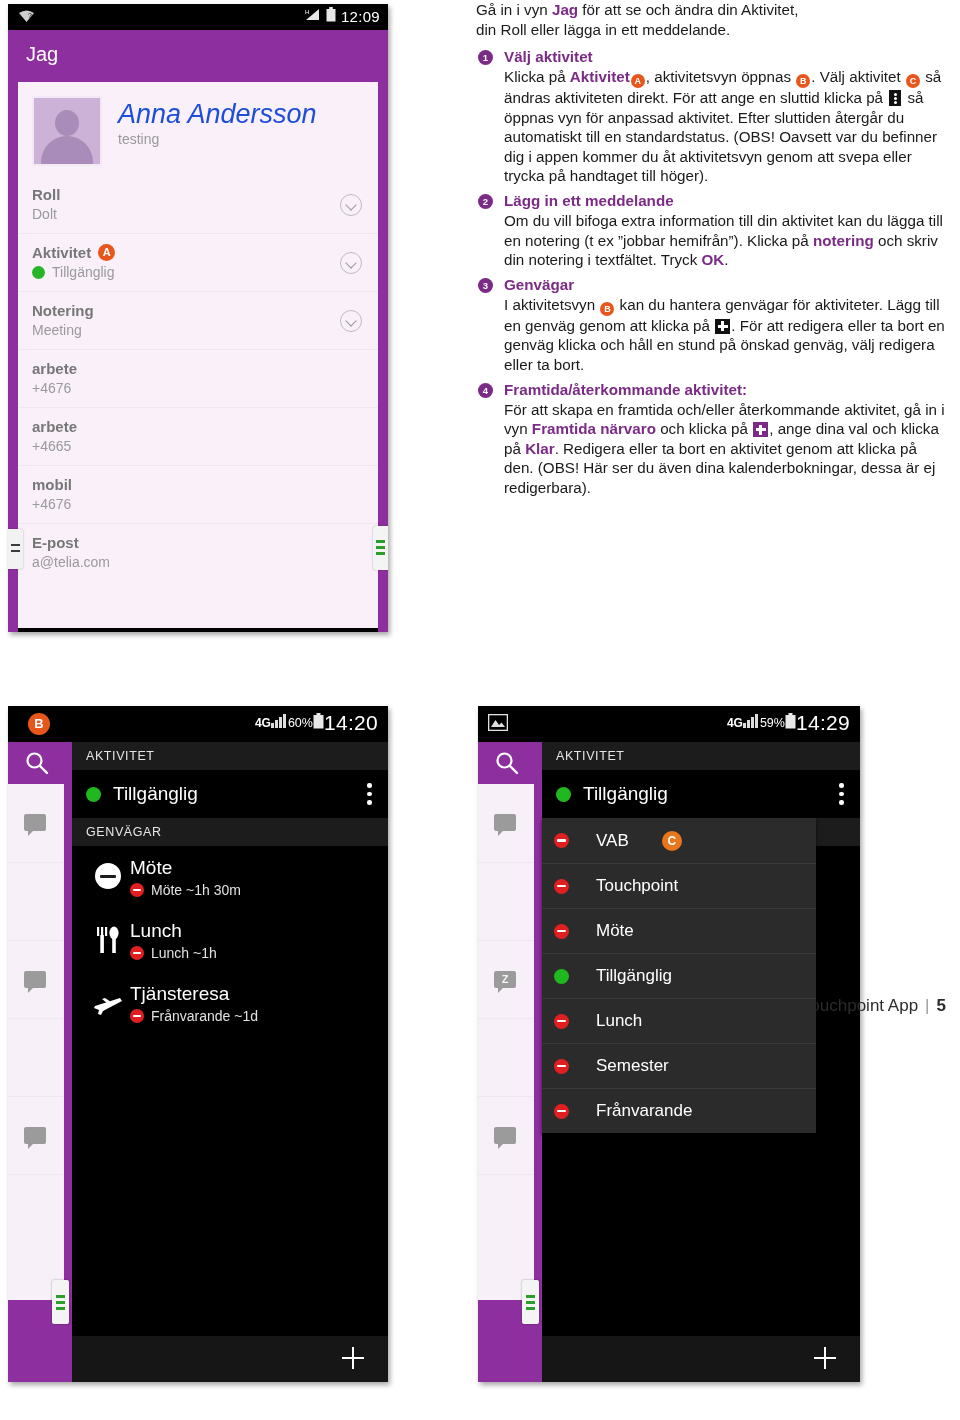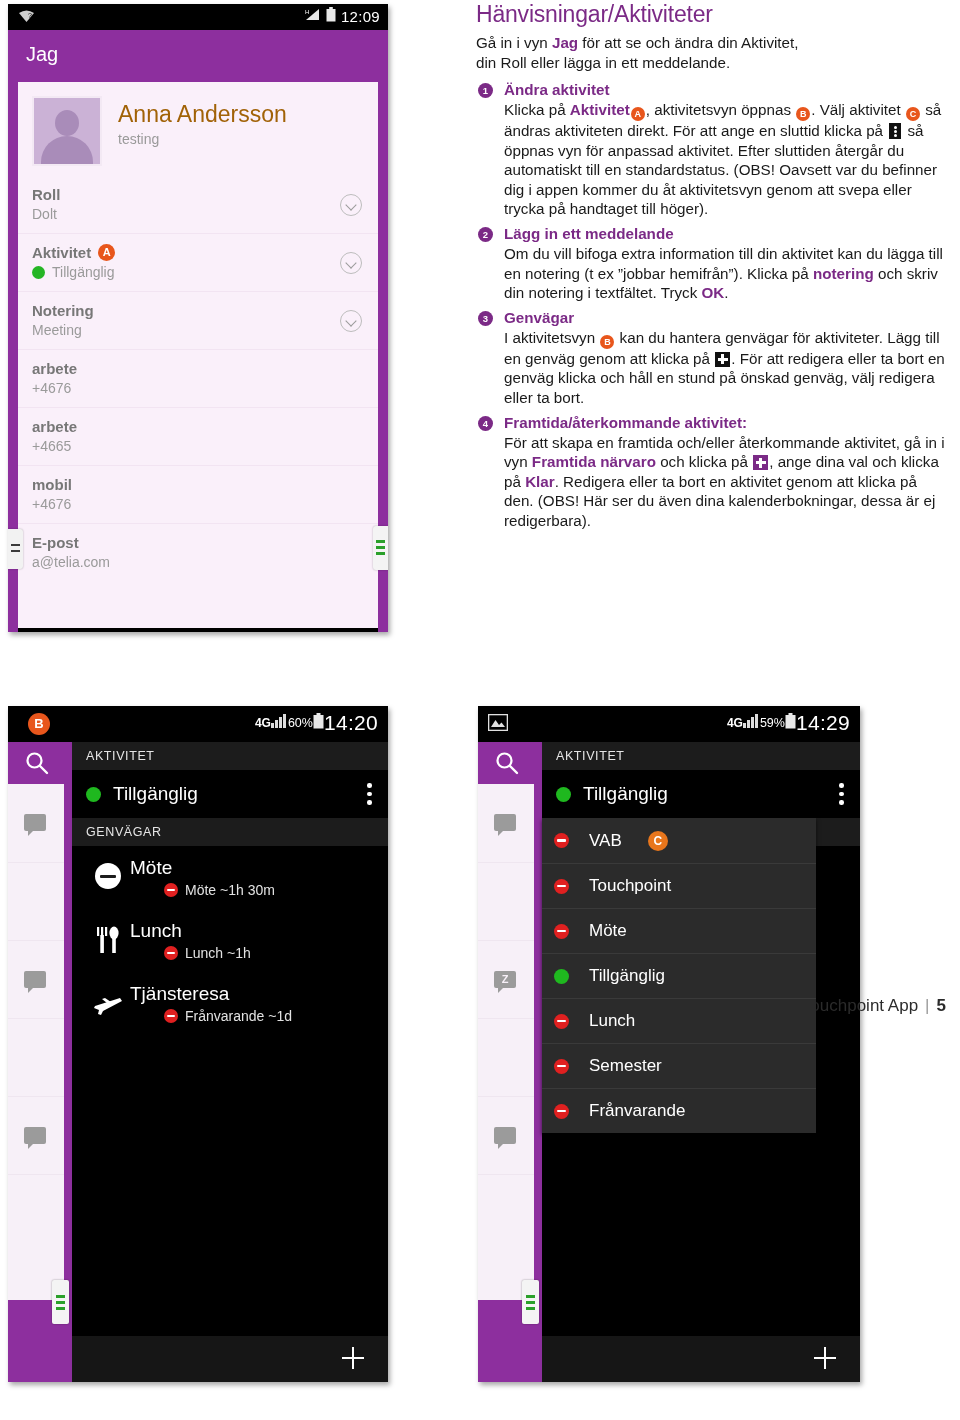--- a/index.html
+++ b/index.html
@@ -119,21 +119,21 @@
   }
   .s1-avatar .head {
     position: absolute; left: 50%; top: 12px; transform: translateX(-50%);
     width: 24px; height: 26px; border-radius: 50%; background: #a98cb9;
   }
   .s1-avatar .torso {
     position: absolute; left: 50%; bottom: -4px; transform: translateX(-50%);
     width: 52px; height: 32px; border-radius: 26px 26px 0 0; background: #a98cb9;
   }
   .s1-names { margin-left: 16px; padding-top: 4px; }
-  .s1-name { font-size: 23px; color: #a16207; line-height: 28px; }
+  .s1-name { font-size: 27px; color: #1d4ed8; line-height: 28px; font-style: italic; }
   .s1-sub { font-size: 14px; color: #9a9a9a; margin-top: 3px; }
 
   .s1-row { position: relative; padding: 10px 14px 11px 14px; }
   .s1-row + .s1-row { border-top: 1px solid #f2e4f2; }
   .s1-rowlabel { font-size: 15px; font-weight: bold; color: #777; display: flex; align-items: center; gap: 7px; }
   .s1-rowvalue { font-size: 14px; color: #9a9a9a; margin-top: 3px; display: flex; align-items: center; gap: 7px; }
   .s1-chevron {
     position: absolute; right: 16px; top: 50%; transform: translateY(-50%);
     width: 22px; height: 22px; border-radius: 50%;
     border: 1px solid #bdbdbd;
@@ -249,38 +249,38 @@
   .d-fab .plus::before, .d-fab .plus::after { content:""; position:absolute; background:#fff; }
   .d-fab .plus::before { left: 10px; top: 0; width: 2.3px; height: 22px; }
   .d-fab .plus::after { top: 10px; left: 0; height: 2.3px; width: 22px; }
 
   
   #shot2 { left: 8px; top: 706px; width: 380px; height: 676px; }
   #shot2 .d-main { left: 64px; }
   .sc-row { display: flex; align-items: flex-start; padding: 11px 0 11px 14px; }
   .sc-ico { width: 44px; flex: 0 0 auto; display: flex; align-items: center; justify-content: center; padding-top: 6px; }
   .sc-txt .t1 { color: #fff; font-size: 19px; line-height: 22px; }
-  .sc-txt .t2 { color: #e2e2e2; font-size: 14px; display: flex; align-items: center; gap: 7px; margin-top: 3px; margin-left: 34px; }
+  .sc-txt .t2 { color: #e2e2e2; font-size: 14px; display: flex; align-items: center; gap: 7px; margin-top: 3px; }
   .sc-txt .t2 .dot-red { width: 14px; height: 14px; }
   .sc-txt .t2 .dot-red::after { left: 2.8px; top: 5.8px; width: 8.4px; height: 2.4px; }
   .ico-minus {
     width: 26px; height: 26px; border-radius: 50%; background: #fff; position: relative;
   }
   .ico-minus::after { content:""; position:absolute; left:5px; top:11.5px; width:16px; height:3.4px; background:#1c1c1c; border-radius:1px; }
 
   
   #shot3 { left: 478px; top: 706px; width: 382px; height: 676px; }
   #shot3 .d-main { left: 64px; }
   .d-dropdown {
     position: absolute; left: 0px; top: 76px; width: 274px;
     background: #2b2b2b; z-index: 5;
     box-shadow: 0 2px 4px rgba(0,0,0,0.6);
   }
   .dd-item {
-    height: 45px; display: flex; align-items: center; gap: 20px;
+    height: 45px; display: flex; align-items: center; gap: 27px;
     padding-left: 12px; color: #fff; font-size: 17px;
   }
   .dd-item + .dd-item { border-top: 1px solid #3a3a3a; }
   .badge-c {
     width: 20px; height: 20px; border-radius: 50%; background: #e8761c;
     color: #fff; font-size: 12px; line-height: 20px; text-align: center; font-weight: bold;
     margin-left: 6px;
   }
 
   
@@ -643,29 +643,28 @@
         </div>
       </div>
 
       <div class="d-fab">
         <span class="plus"></span>
       </div>
     </div>
   </div>
 
   <div class="doc-col">
-    <div class="doc-title">Hänvisningar/Aktiviteter</div>
     <div class="doc-intro">
       <span>Gå in i vyn </span><span class="pl">Jag</span><span> för att se och ändra din Aktivitet,</span><br>
       <span>din Roll eller lägga in ett meddelande.</span>
     </div>
 
     <div class="step">
       <span class="step-num">1</span>
-      <div class="step-head">Ändra aktivitet</div>
+      <div class="step-head">Välj aktivitet</div>
       <div class="step-body"><span>Klicka på </span><span class="pl">Aktivitet</span><span class="ib">A</span><span>, aktivitetsvyn öppnas </span><span class="ib">B</span><span>. Välj aktivitet </span><span class="ib">C</span><span> så ändras aktiviteten direkt. För att ange en sluttid klicka på </span><span class="ikebab"><i></i><i></i><i></i></span><span> så öppnas vyn för anpassad aktivitet. Efter sluttiden återgår du automatiskt till en standardstatus. (OBS! Oavsett var du befinner dig i appen kommer du åt aktivitetsvyn genom att svepa eller trycka på handtaget till höger).</span></div>
     </div>
 
     <div class="step">
       <span class="step-num">2</span>
       <div class="step-head">Lägg in ett meddelande</div>
       <div class="step-body"><span>Om du vill bifoga extra information till din aktivitet kan du lägga till en notering (t ex ”jobbar hemifrån”). Klicka på </span><span class="pl">notering</span><span> och skriv din notering i textfältet. Tryck </span><span class="pl">OK</span><span>.</span></div>
     </div>
 
     <div class="step">

